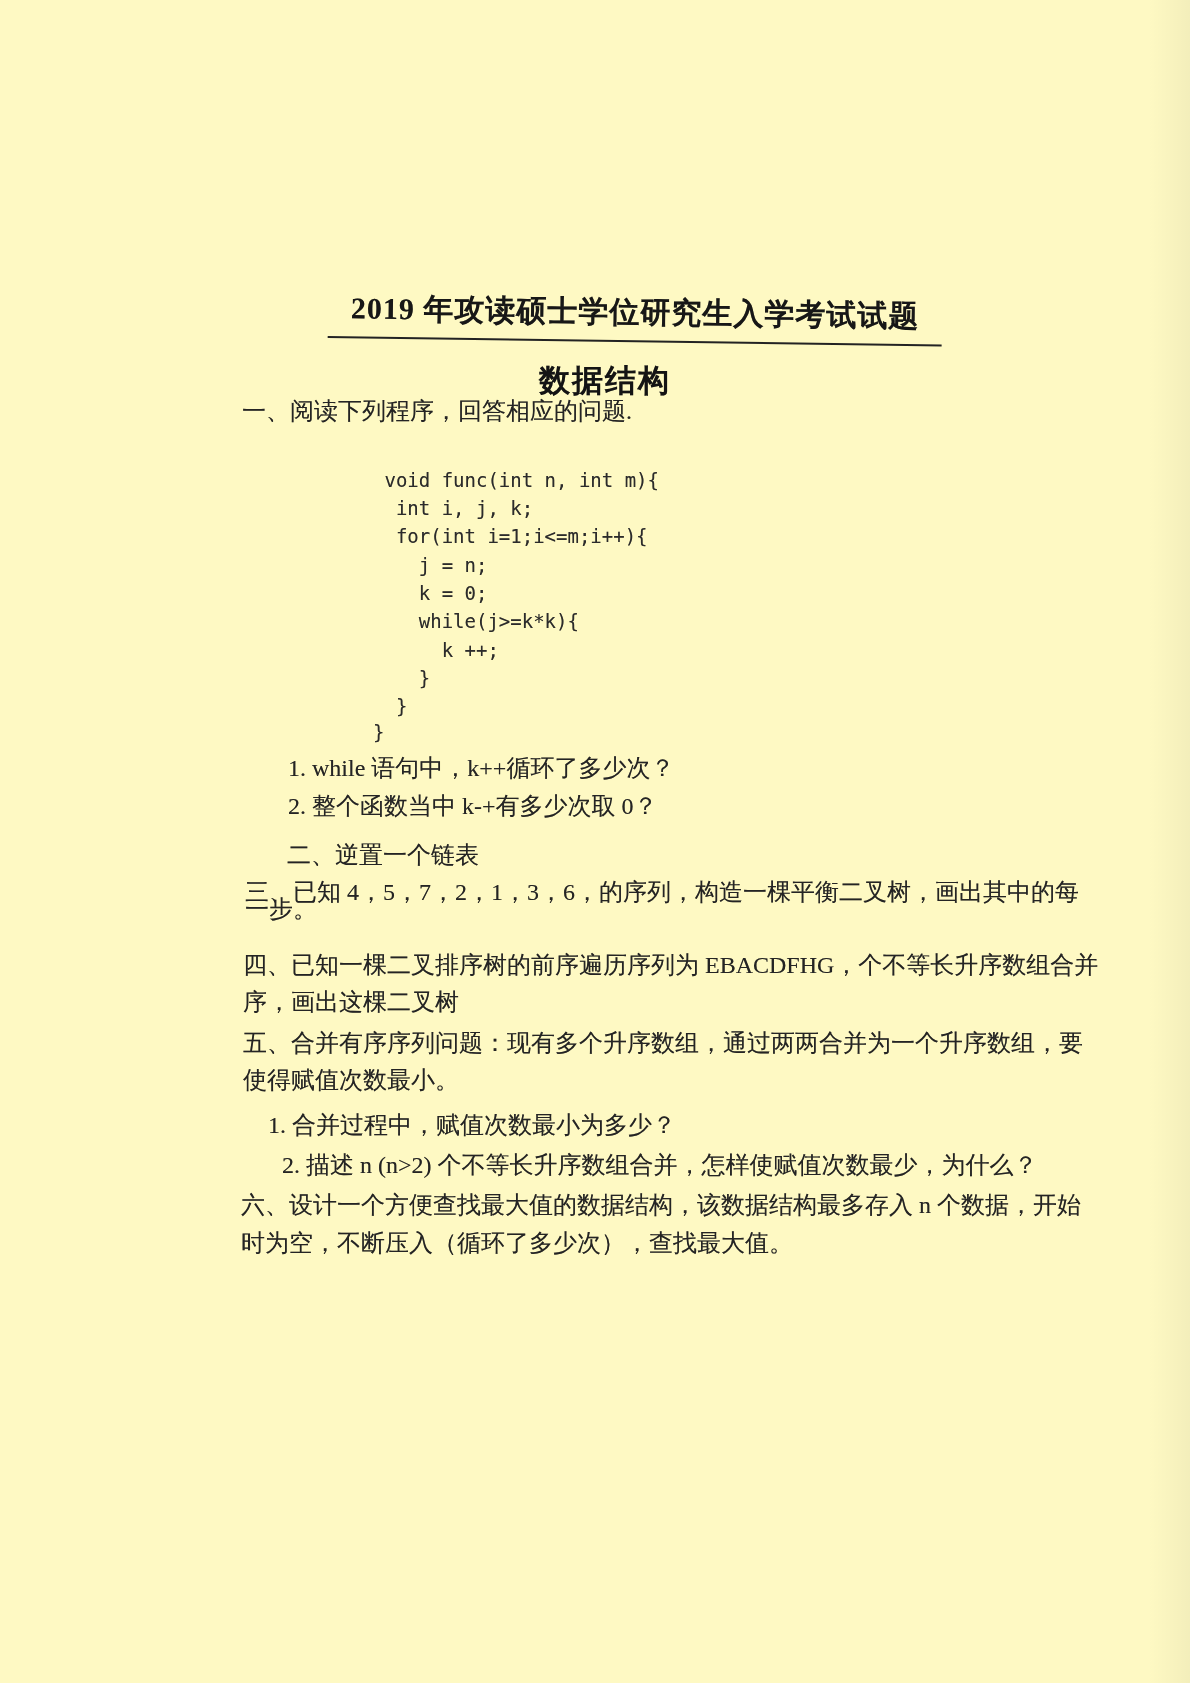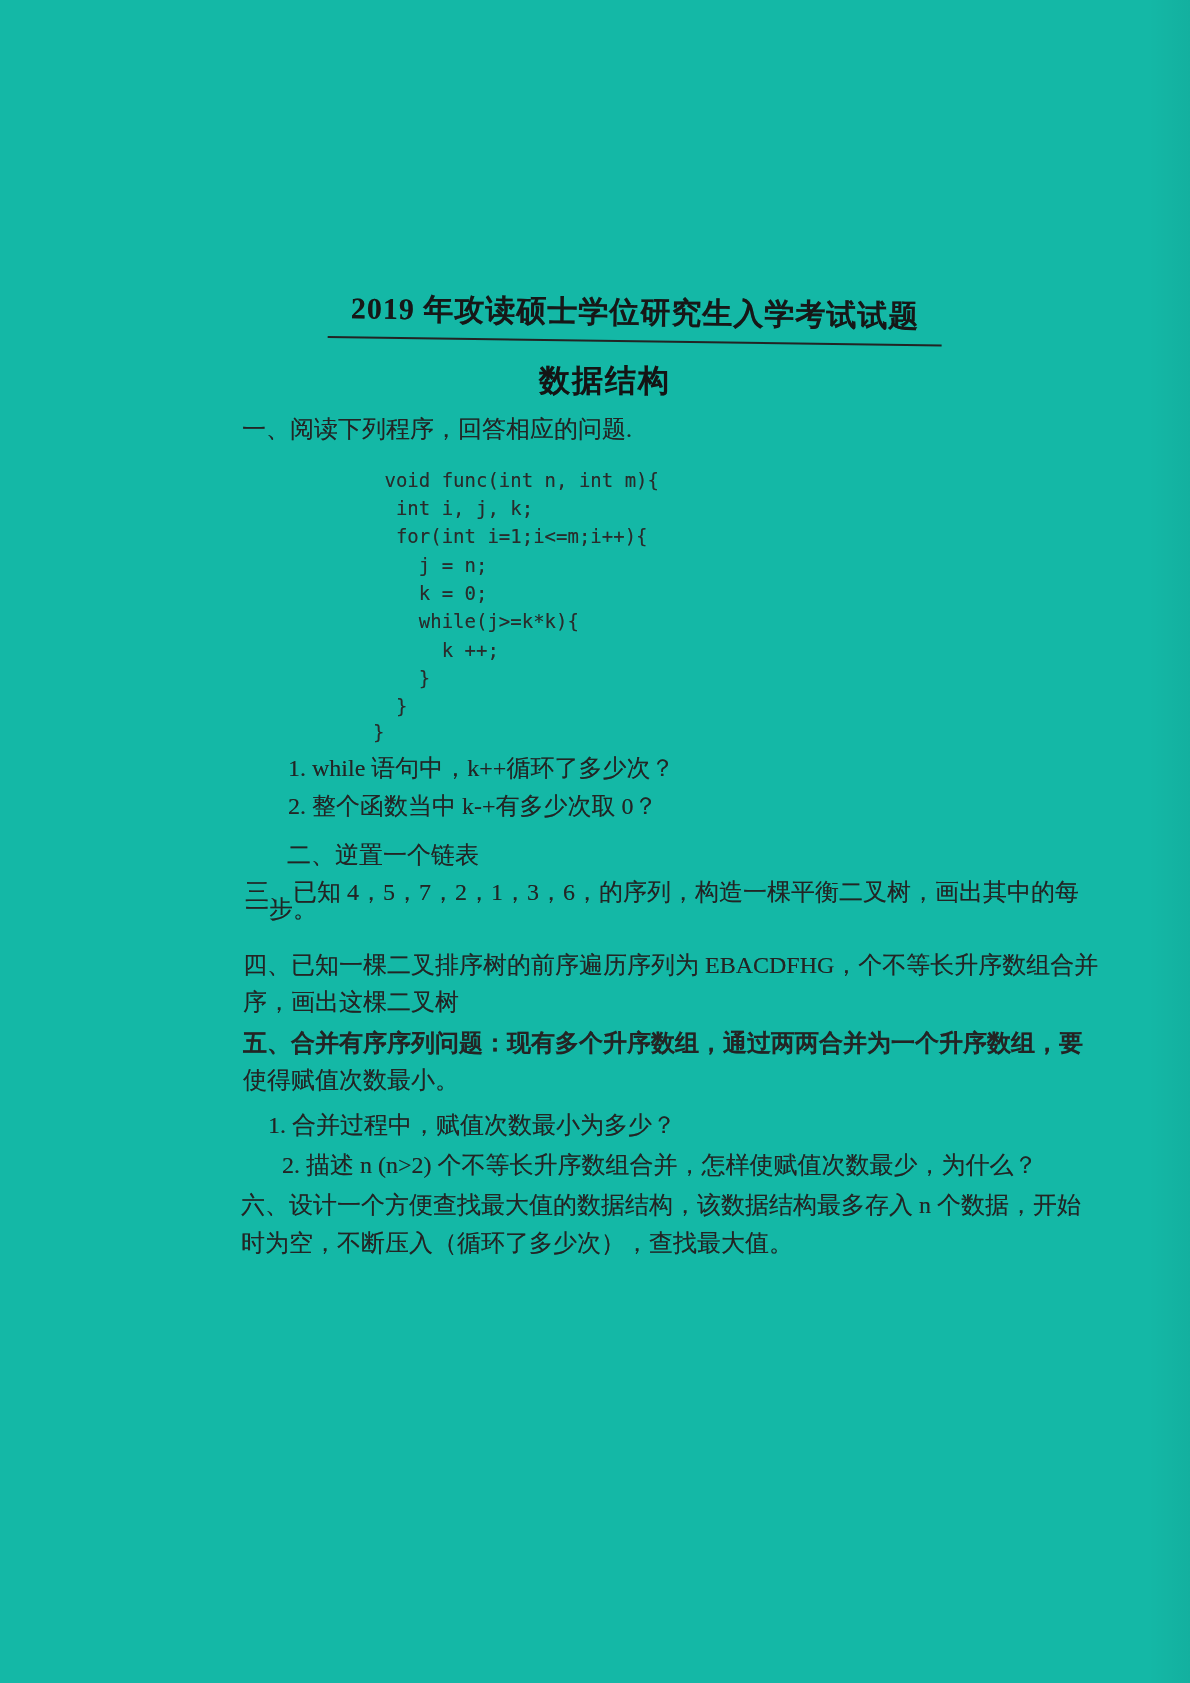--- a/index.html
+++ b/index.html
@@ -4,21 +4,21 @@
 <style>
   html, body {
     margin: 0;
     padding: 0;
     background: #ffffff;
   }
   .sheet {
     position: relative;
     width: 1190px;
     height: 1683px;
-    background: #14b8a6;
+    background: #fef9c3;
     overflow: hidden;
     font-family: "Liberation Serif", "DejaVu Serif", serif;
     color: #1e1e1e;
   }
   
   .scan-edge {
     position: absolute;
     top: 0; right: 0;
     width: 42px; height: 100%;
     background: linear-gradient(to right, rgba(0,0,0,0), rgba(0,0,0,0.045));
@@ -80,21 +80,21 @@
 <body>
 
 <div class="sheet">
 
   <div class="title-wrap">
     <h1>2019 年攻读硕士学位研究生入学考试试题</h1>
   </div>
 
   <h2 class="subject">数据结构</h2>
 
-  <div class="line" style="top:414px; left:242px;">一、阅读下列程序，回答相应的问题.</div>
+  <div class="line" style="top:396px; left:242px;">一、阅读下列程序，回答相应的问题.</div>
 
   <div class="code" style="top:468px;"> void func(int n, int m){</div>
   <div class="code" style="top:496px;">  int i, j, k;</div>
   <div class="code" style="top:524px;">  for(int i=1;i&lt;=m;i++){</div>
   <div class="code" style="top:553px;">    j = n;</div>
   <div class="code" style="top:581px;">    k = 0;</div>
   <div class="code" style="top:609px;">    while(j&gt;=k*k){</div>
   <div class="code" style="top:638px;">      k ++;</div>
   <div class="code" style="top:666px;">    }</div>
   <div class="code" style="top:694px;">  }</div>
@@ -104,21 +104,21 @@
   <div class="line" style="top:791px; left:288px;">2. 整个函数当中 k-+有多少次取 0？</div>
 
   <div class="line" style="top:840px; left:245px;margin-left:42px;">二、逆置一个链表</div>
 
   <div class="line" style="top:877px; left:245px;">三、已知 4，5，7，2，1，3，6，的序列，构造一棵平衡二叉树，画出其中的每</div>
   <div class="line" style="top:894px; left:245px;">一步。</div>
 
   <div class="line" style="top:950px; left:243px;">四、已知一棵二叉排序树的前序遍历序列为 EBACDFHG，个不等长升序数组合并</div>
   <div class="line" style="top:987px; left:243px;">序，画出这棵二叉树</div>
 
-  <div class="line" style="top:1028px; left:243px;font-weight:bold;">五、合并有序序列问题：现有多个升序数组，通过两两合并为一个升序数组，要</div>
+  <div class="line" style="top:1028px; left:243px;">五、合并有序序列问题：现有多个升序数组，通过两两合并为一个升序数组，要</div>
   <div class="line" style="top:1065px; left:243px;">使得赋值次数最小。</div>
   <div class="line" style="top:1110px; left:268px;">1. 合并过程中，赋值次数最小为多少？</div>
   <div class="line" style="top:1150px; left:270px;margin-left:12px;">2. 描述 n (n&gt;2) 个不等长升序数组合并，怎样使赋值次数最少，为什么？</div>
 
   <div class="line" style="top:1190px; left:241px;">六、设计一个方便查找最大值的数据结构，该数据结构最多存入 n 个数据，开始</div>
   <div class="line" style="top:1228px; left:241px;">时为空，不断压入（循环了多少次），查找最大值。</div>
 
   <div class="scan-edge"></div>
 </div>
 

